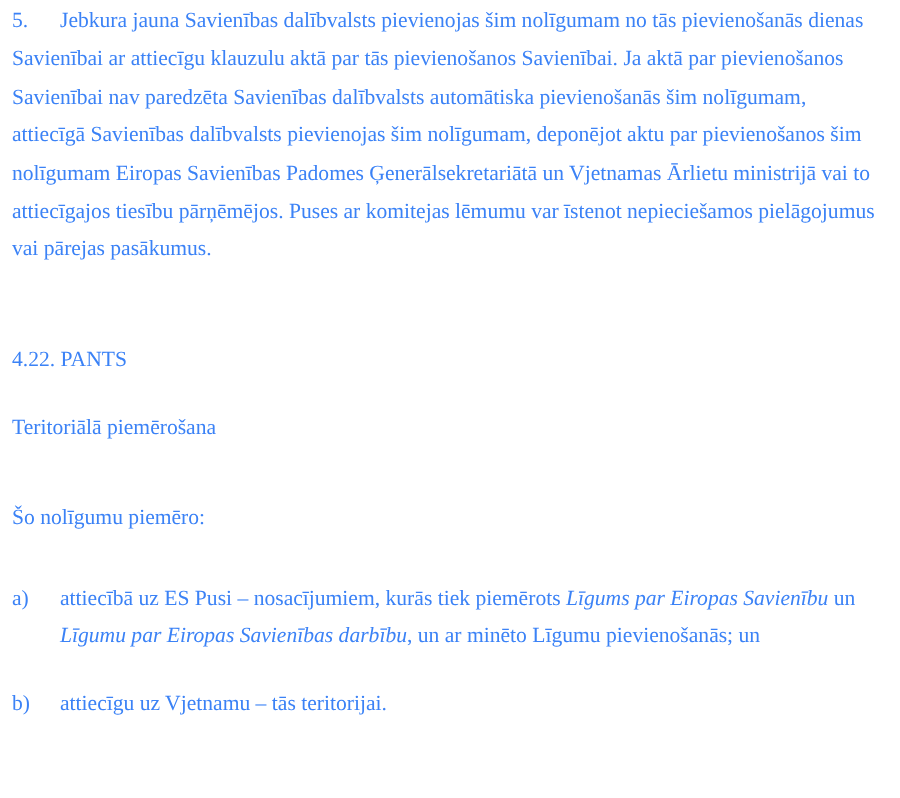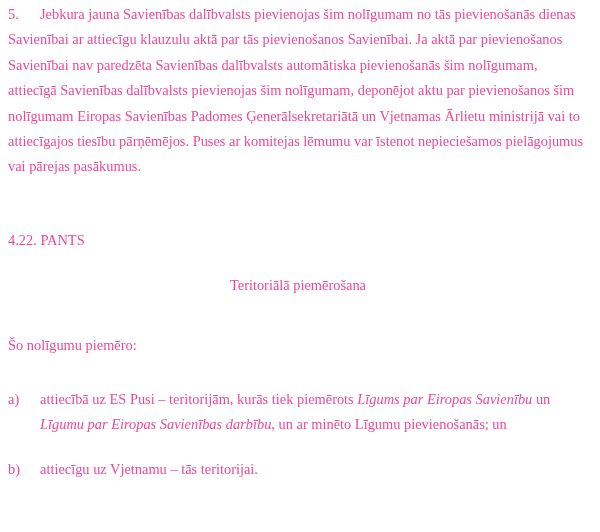--- a/index.html
+++ b/index.html
@@ -30,21 +30,20 @@
   }
 
   .heading {
     margin-top: 48px;
     font-weight: normal;
     font-size: 14.4px;
     line-height: 25.4px;
   }
   .subheading {
     margin-top: 20px;
-    text-align: center;
     font-weight: normal;
     font-size: 14.4px;
     line-height: 25.4px;
   }
   .intro { margin-top: 34px; }
 
   .item {
     position: relative;
     margin-top: 29px;
     padding-left: 32px;
@@ -55,34 +54,34 @@
     left: 0;
     top: 0;
   }
   .item em { font-style: italic; }
 
   .closing { margin-top: 24px; }
 </style>
 </head>
 <body>
 
-<div class="page" style="background: rgb(255, 255, 255); color: #ec4899;">
+<div class="page" style="background: rgb(255, 255, 255); color: #3b82f6;">
   <div class="content">
 
     <p class="clause"><span class="clause-num">5.</span><span>Jebkura jauna Savienības dalībvalsts pievienojas šim nolīgumam no tās pievienošanās dienas Savienībai ar attiecīgu klauzulu aktā par tās pievienošanos Savienībai. Ja aktā par pievienošanos Savienībai nav paredzēta Savienības dalībvalsts automātiska pievienošanās šim nolīgumam, attiecīgā Savienības dalībvalsts pievienojas šim nolīgumam, deponējot aktu par pievienošanos šim nolīgumam Eiropas Savienības Padomes Ģenerālsekretariātā un Vjetnamas Ārlietu ministrijā vai to attiecīgajos tiesību pārņēmējos. Puses ar komitejas lēmumu var īstenot nepieciešamos pielāgojumus vai pārejas pasākumus.</span></p>
 
     <p class="heading">4.22. PANTS</p>
 
     <p class="subheading">Teritoriālā piemērošana</p>
 
     <p class="intro">Šo nolīgumu piemēro:</p>
 
     <div class="item item-a">
       <span class="item-marker">a)</span>
-      <span><span>attiecībā uz ES Pusi – teritorijām, kurās tiek piemērots </span><em>Līgums par Eiropas Savienību</em><span> un </span><em>Līgumu par Eiropas Savienības darbību</em><span>, un ar minēto Līgumu pievienošanās; un</span></span>
+      <span><span>attiecībā uz ES Pusi – nosacījumiem, kurās tiek piemērots </span><em>Līgums par Eiropas Savienību</em><span> un </span><em>Līgumu par Eiropas Savienības darbību</em><span>, un ar minēto Līgumu pievienošanās; un</span></span>
     </div>
 
     <div class="item item-b">
       <span class="item-marker">b)</span>
       <span><span>attiecīgu uz Vjetnamu – tās teritorijai.</span></span>
     </div>
 
 
   </div>
 </div>

